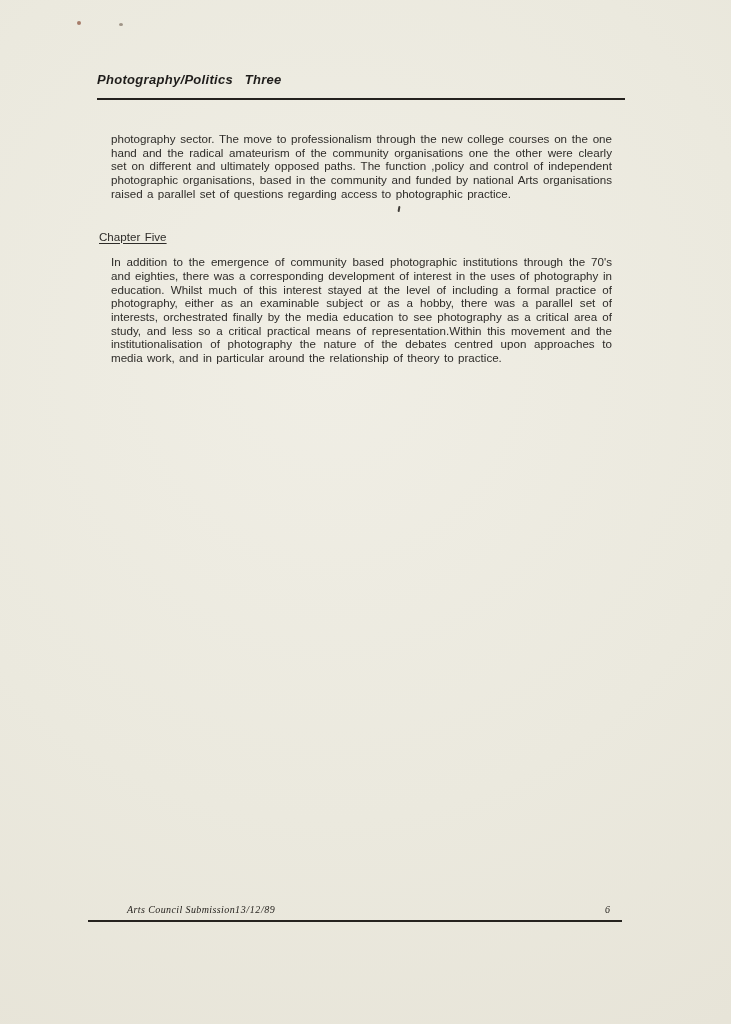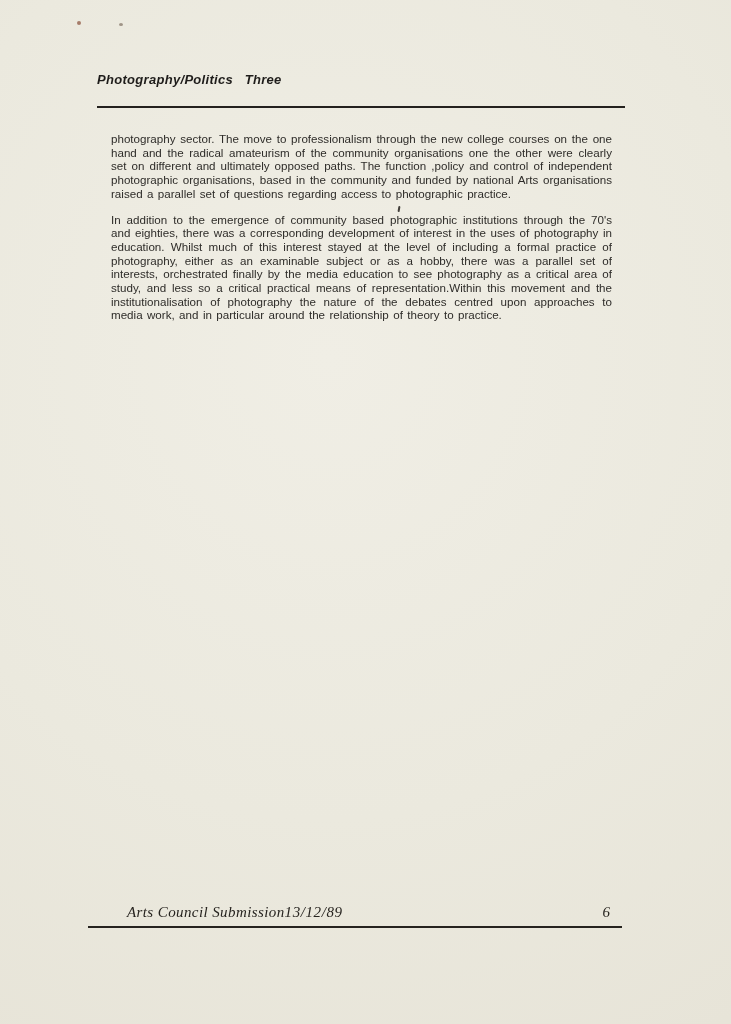--- a/index.html
+++ b/index.html
@@ -19,21 +19,21 @@
     color: #2b2b2b;
   }
 
   
   .header {
     position: absolute;
     left: 97px;
     top: 70px;
     width: 528px;
     border-bottom: 2.5px solid #24211e;
-    padding-bottom: 18px;
+    padding-bottom: 10px;
   }
   .header-title {
     font-family: "Liberation Sans", sans-serif;
     font-style: italic;
     font-weight: 700;
     font-size: 13px;
     letter-spacing: 0.3px;
     white-space: pre;
     color: #1f1d1b;
   }
@@ -69,21 +69,21 @@
     position: absolute;
     left: 88px;
     top: 904px;
     width: 534px;
     display: flex;
     align-items: baseline;
     padding-bottom: 5px;
     border-bottom: 2.2px solid #26231f;
     font-family: "Liberation Serif", serif;
     font-style: italic;
-    font-size: 15px;
+    font-size: 10px;
     color: #26231f;
   }
   .footer-title { margin-left: 39px; letter-spacing: 0.4px; }
   .footer-date  { letter-spacing: 0.6px; }
   .page-number  { margin-left: auto; margin-right: 12px; }
 
   
   .speck {
     position: absolute;
     border-radius: 50%;
@@ -110,20 +110,23 @@
   <span class="speck speck-2"></span>
 
   <div class="header">
     <span class="header-title">Photography/Politics   Three</span>
   </div>
 
   <span class="ink-mark"></span>
 
   <div class="doc-body">
     <p class="para">photography sector. The  move to professionalism through the new college courses on the one hand and the radical amateurism of the community organisations one the other were clearly set on different and ultimately opposed paths. The function ,policy and control of independent photographic organisations, based in the community and funded  by national Arts organisations  raised a parallel set of questions regarding access to photographic practice.</p>
+    <div>
+      <span class="chapter-heading">Chapter Five</span>
+    </div>
     <p class="para">In addition to the emergence of community based photographic institutions through the 70's and eighties,  there was a corresponding development of interest in the uses of photography in education. Whilst much of this interest stayed at the level of including a formal practice of photography, either as an examinable subject or as a hobby, there was a parallel  set of interests, orchestrated finally by the media education to see photography as a critical area of study, and less so a critical practical means of representation.Within this  movement and the institutionalisation of photography the nature of the debates centred upon  approaches to media work, and in particular around the relationship of theory to practice.</p>
   </div>
 
   <div class="footer">
     <span class="footer-title">Arts Council Submission</span>
     <span class="footer-date">13/12/89</span>
     <span class="page-number">6</span>
   </div>
 
 </div>

